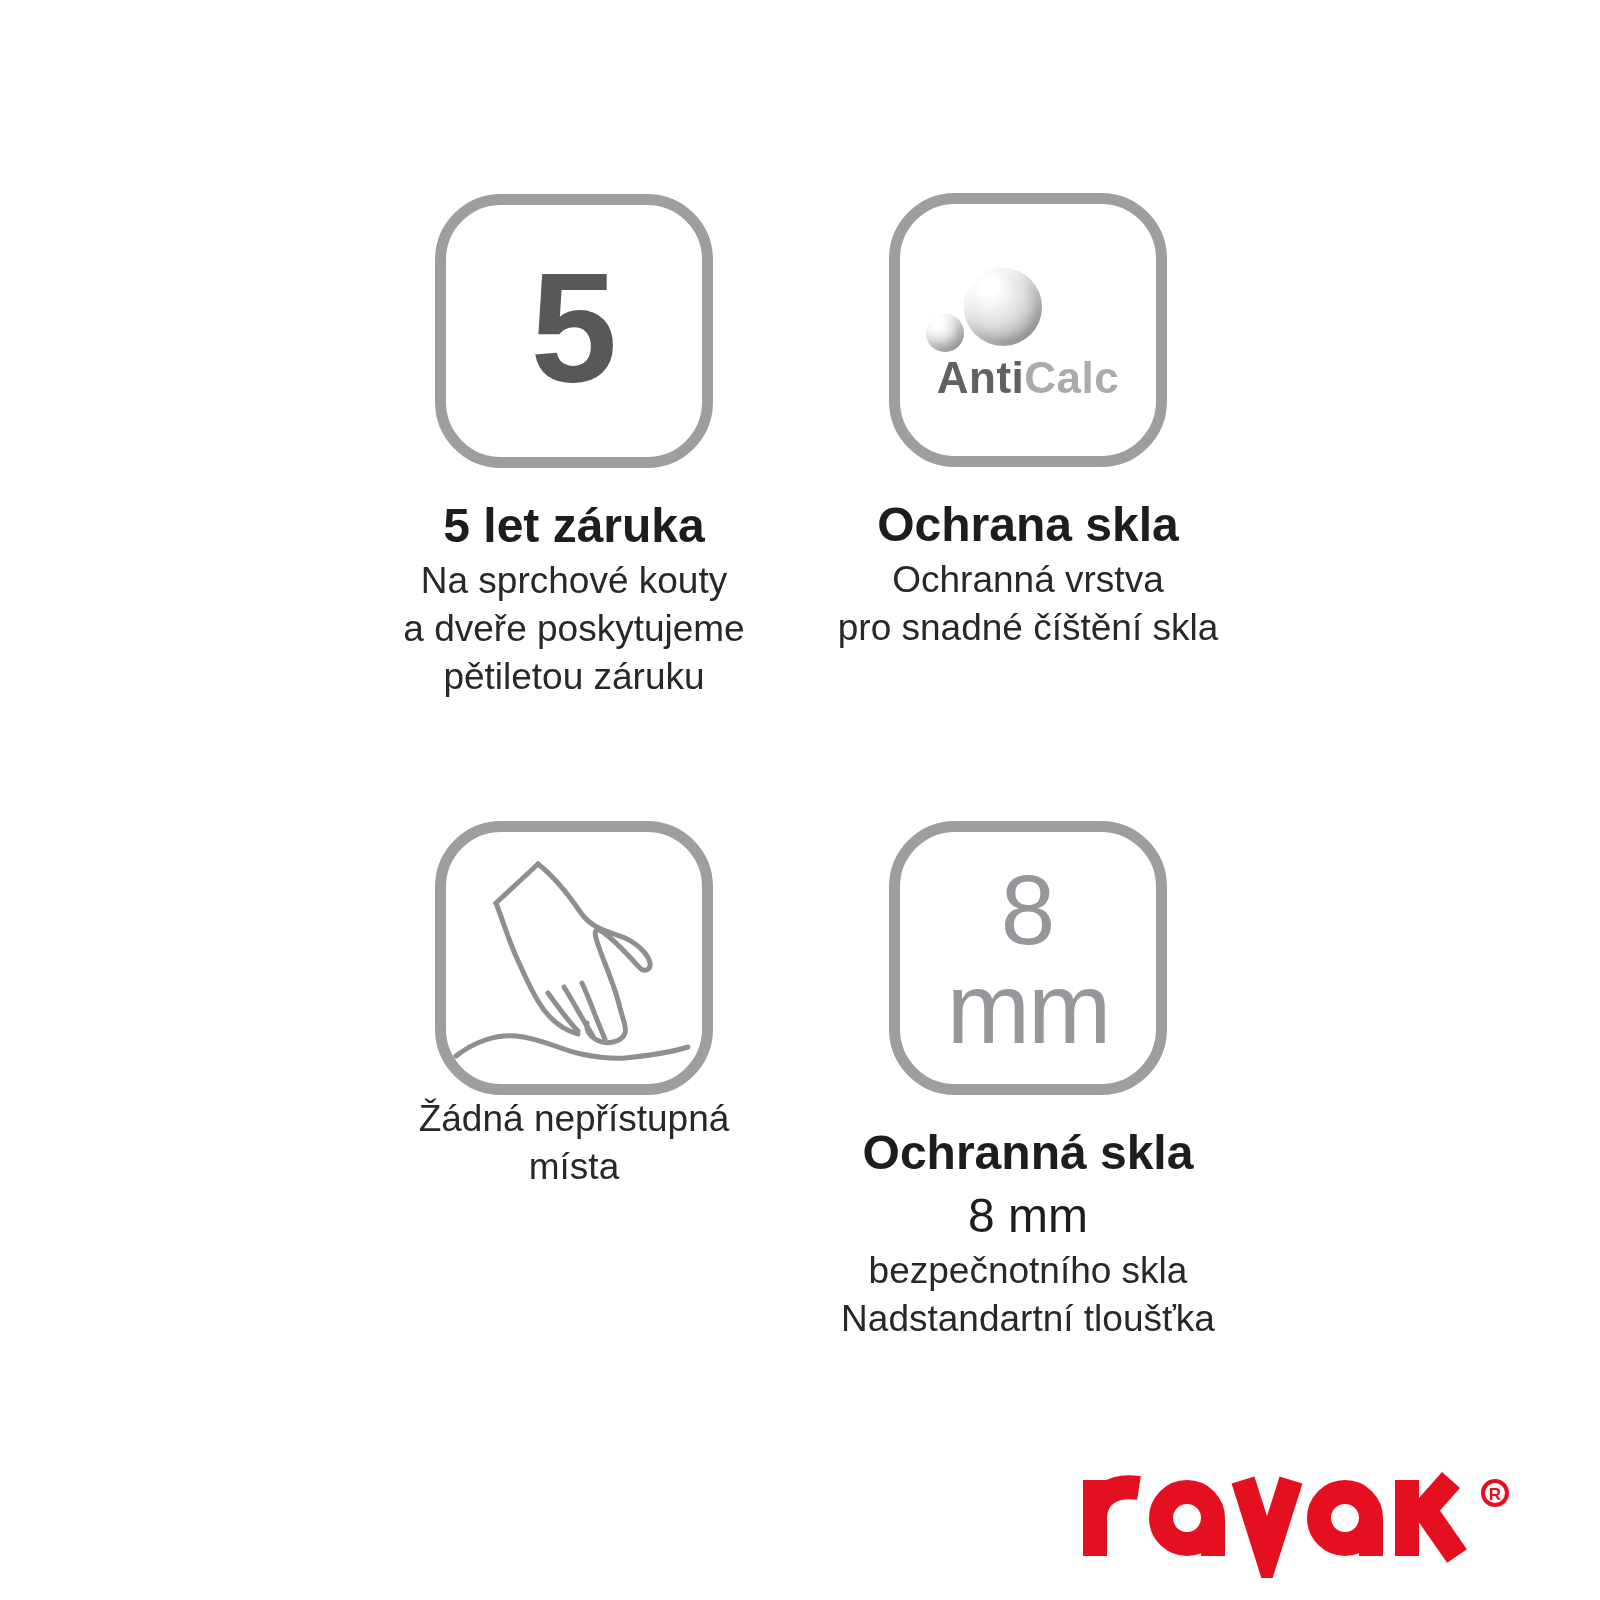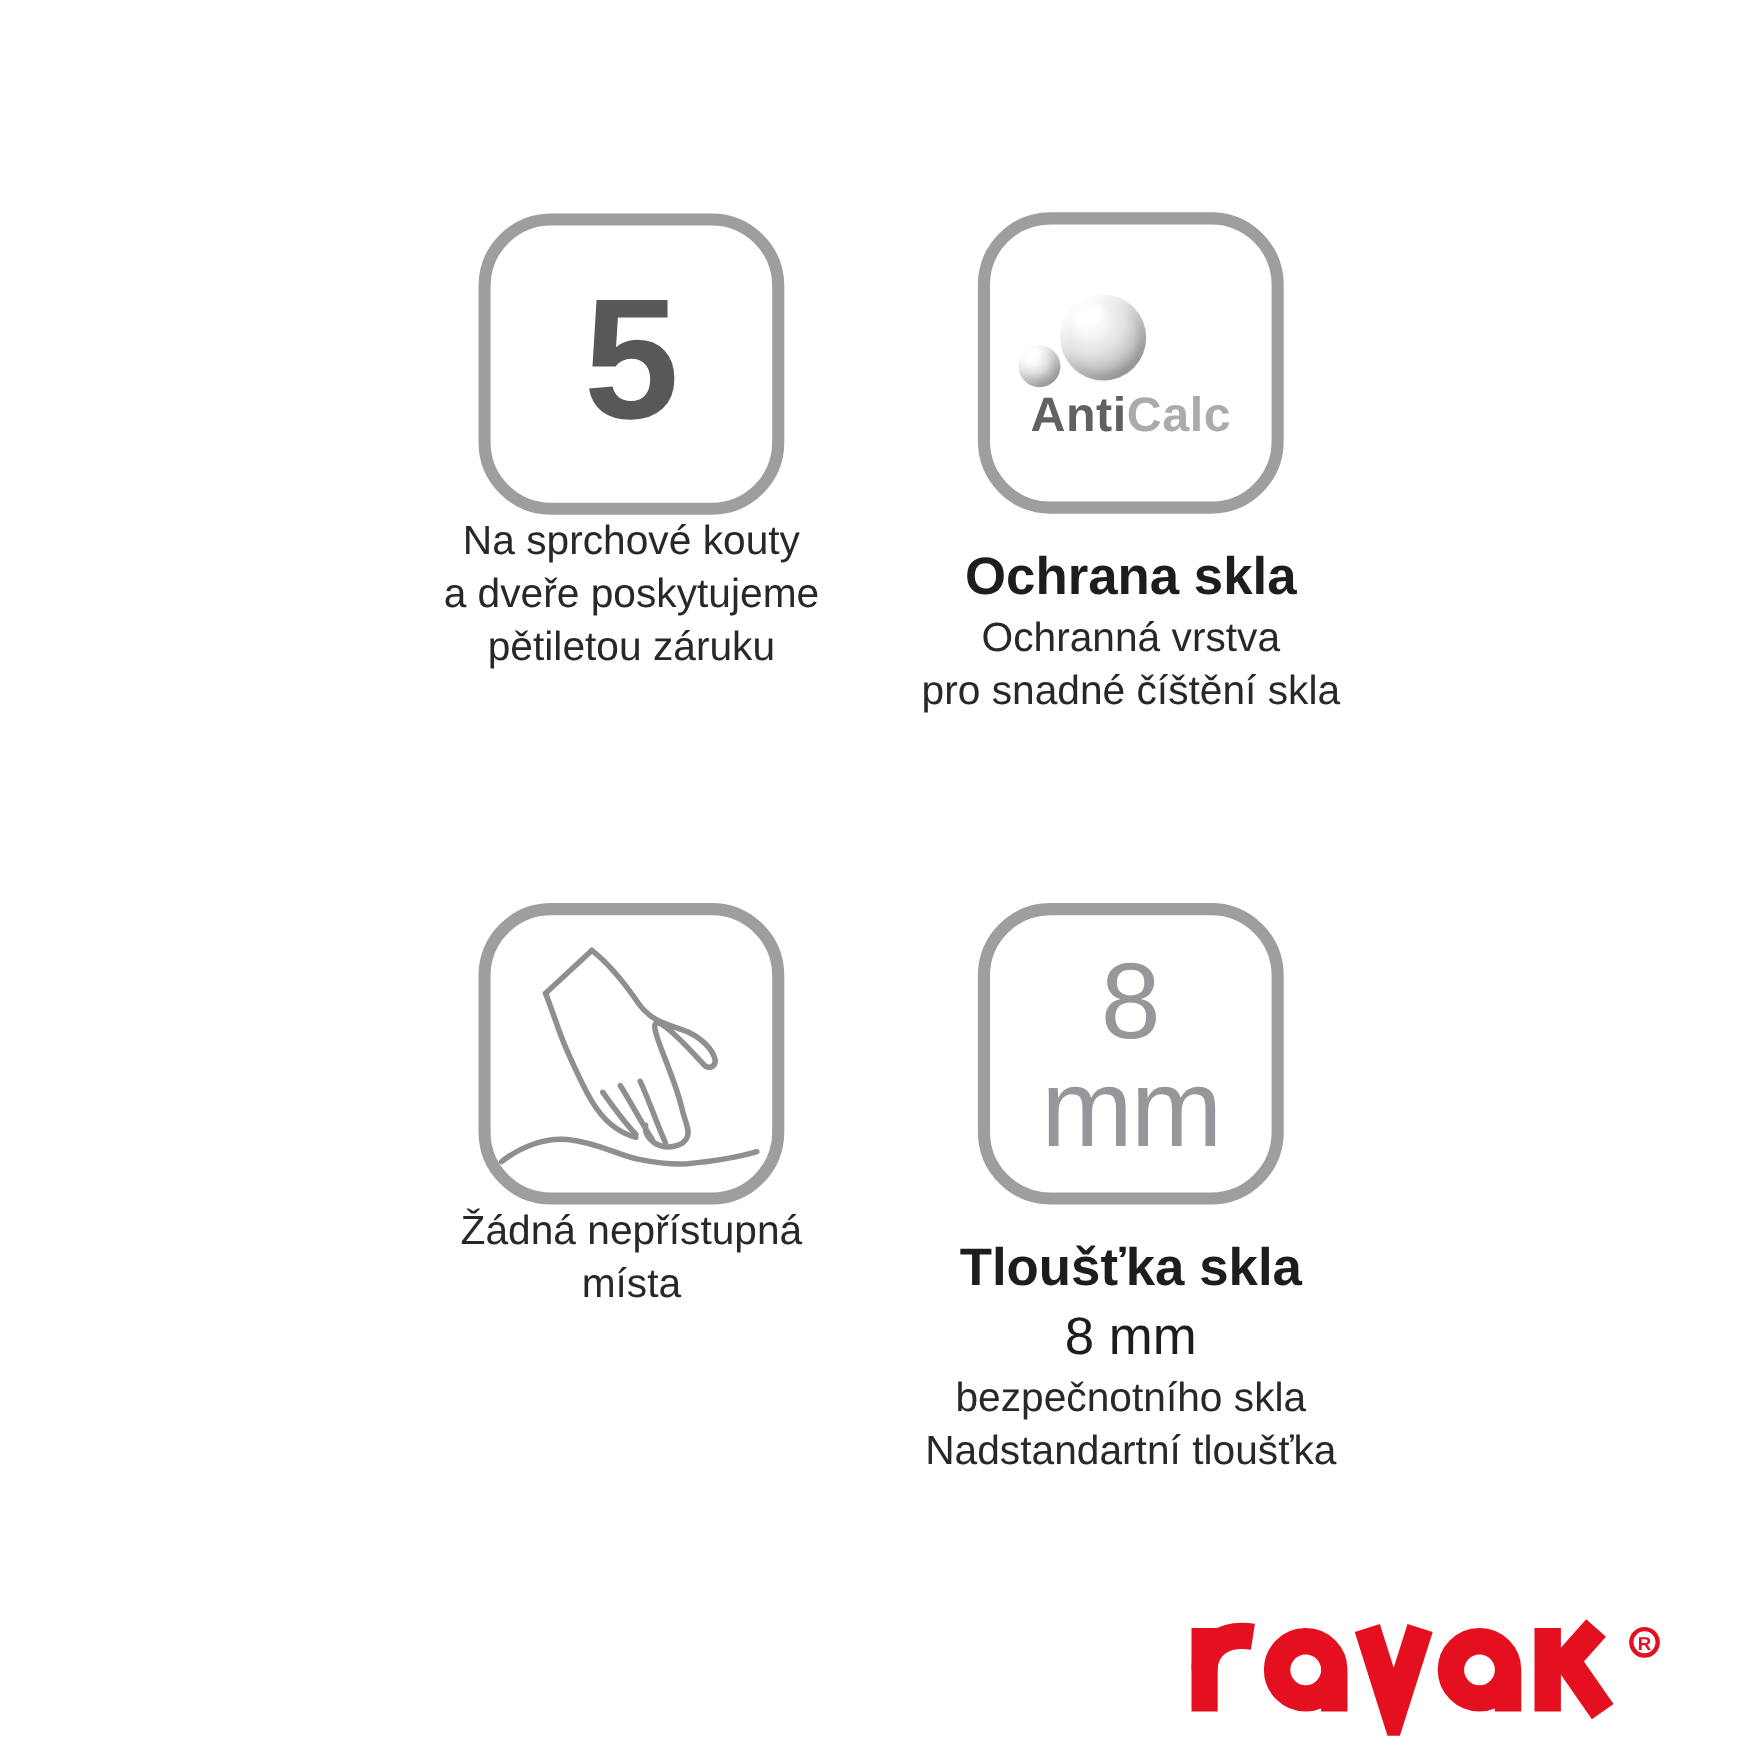--- a/index.html
+++ b/index.html
@@ -103,20 +103,21 @@
   .brand-logo text    { fill: var(--brand-red); font-family: "Liberation Sans", sans-serif;
                         font-weight: bold; font-size: 17px; text-anchor: middle; }
 </style>
 </head>
 <body>
 
 <section class="feature" id="feature-warranty">
   <div class="badge">
     <span class="digit-5">5</span>
   </div>
+  <h2 class="title">5 let záruka</h2>
   <p class="subtitle">
     <span class="line">Na sprchové kouty</span>
     <span class="line">a dveře poskytujeme</span>
     <span class="line">pětiletou záruku</span>
   </p>
 </section>
 
 <section class="feature" id="feature-glass-protection">
   <div class="badge">
     <span class="drop drop-big"></span>
@@ -172,21 +173,21 @@
   </p>
 </section>
 
 <section class="feature" id="feature-glass-thickness">
   <div class="badge">
     <div class="thickness">
       <span class="thickness-num">8</span>
       <span class="thickness-unit">mm</span>
     </div>
   </div>
-  <h2 class="title">Tloušťka skla</h2>
+  <h2 class="title">Ochranná skla</h2>
   <div class="title-line2">8 mm</div>
   <p class="subtitle">
     <span class="line">bezpečnotního skla</span>
     <span class="line">Nadstandartní tloušťka</span>
   </p>
 </section>
 
 <div role="img" aria-label="ravak">
   <svg class="brand-logo" viewBox="0 0 432 110">
 

